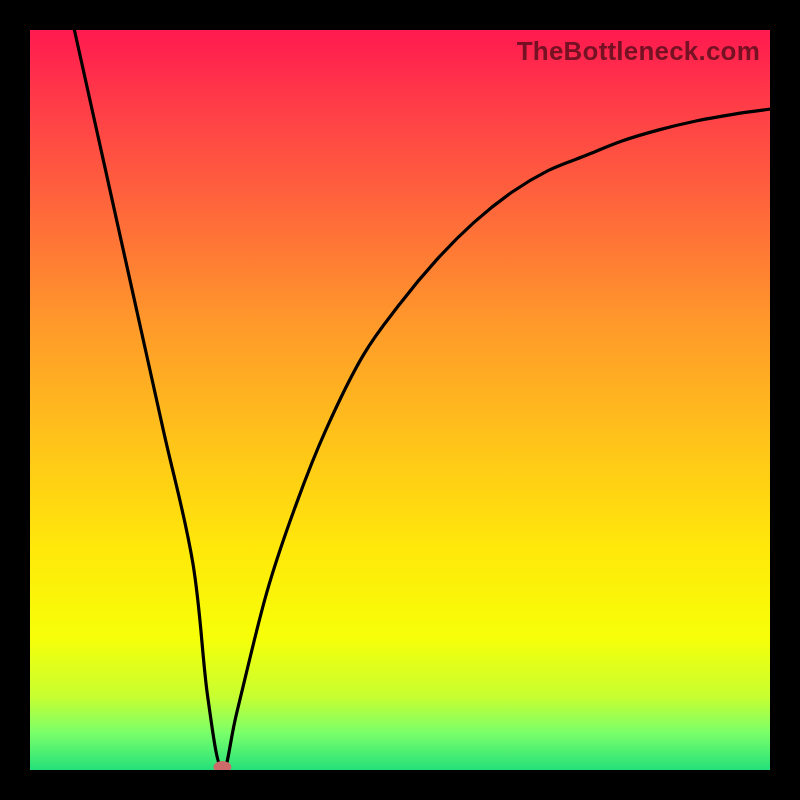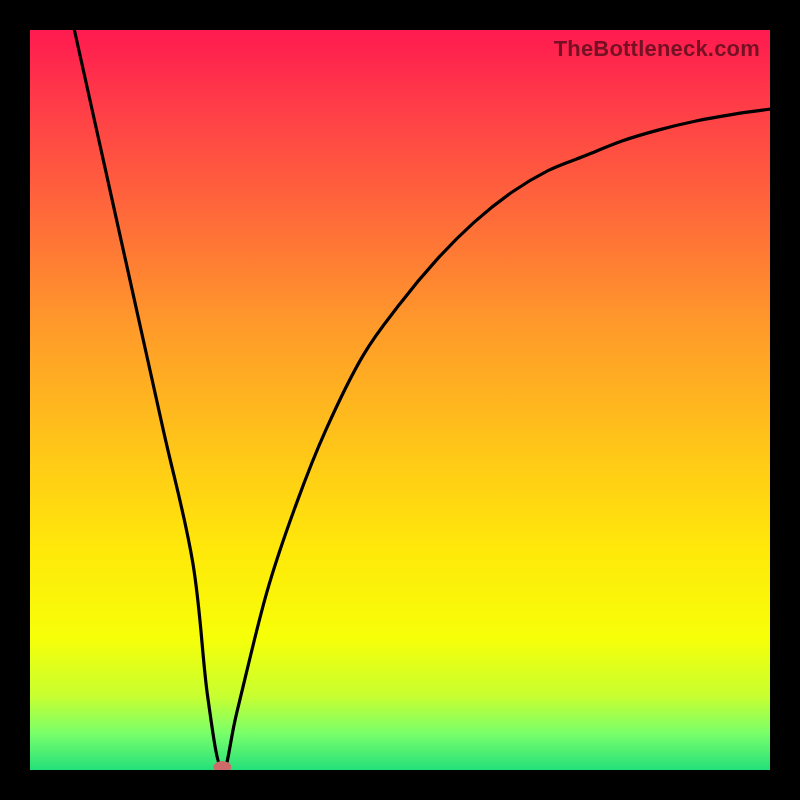--- a/index.html
+++ b/index.html
@@ -26,21 +26,21 @@
       #f7ff08 82%,
       #c8ff30 90%,
       #7aff6a 95%,
       #24e07a 100%);
   }
   .watermark {
     position: absolute;
     top: 6px;
     right: 10px;
     font-family: Arial, Helvetica, sans-serif;
-    font-size: 22px;
+    font-size: 26px;
     font-weight: 600;
     color: #5e5e5e;
     letter-spacing: 0.2px;
     mix-blend-mode: multiply;
     opacity: 0.85;
   }
   svg.curve {
     position: absolute;
     inset: 0;
     width: 100%;

